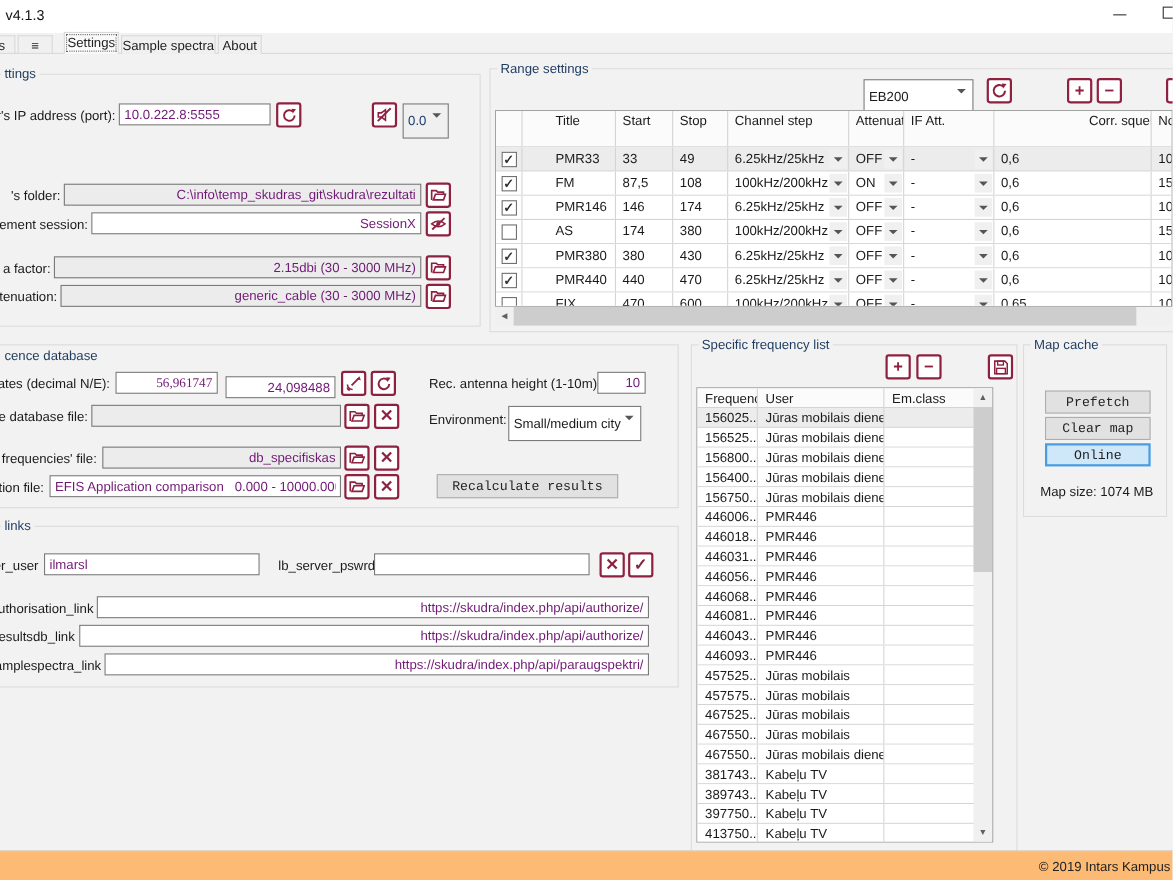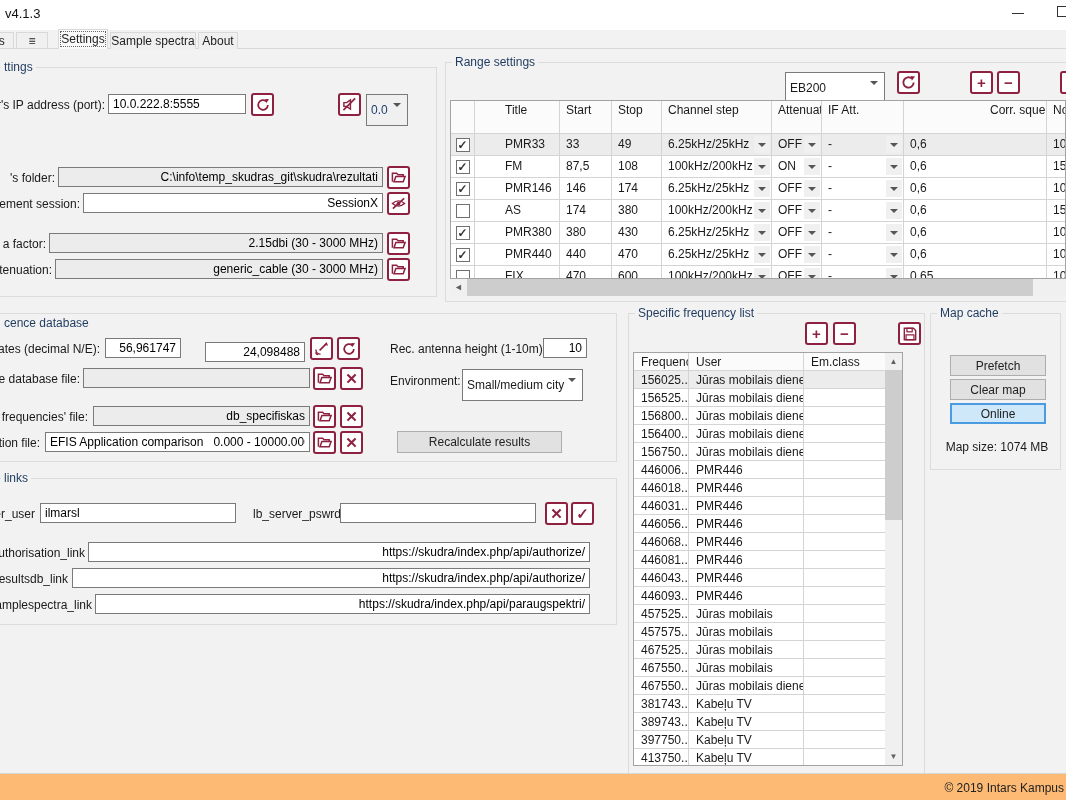--- a/index.html
+++ b/index.html
@@ -17,29 +17,29 @@
   .tab { position:absolute; top:32px; height:17px; background:#f0f0f0; border:1px solid #d9d9d9; border-bottom:none; text-align:center; line-height:16px; font-size:12px; color:#222; }
   .tab.active { top:29px; height:20px; background:#fafafa; z-index:3; outline:1px dotted #666; outline-offset:-3px; line-height:19px; }
 
   
   .group { position:absolute; border:1px solid #dcdcdc; }
   .group-label { position:absolute; top:-8px; background:#f2f2f2; padding:0 3px; color:#1e3a5f; font-size:12px; white-space:nowrap; }
 
   
   .lbl { position:absolute; white-space:nowrap; color:#1a1a1a; }
   .lbl.r { text-align:right; }
-  .tb { position:absolute; height:20px; border:1px solid #7a7a7a; background:#fff; font-family:"Liberation Sans",sans-serif; font-size:12px; color:#000000; padding:0 4px; }
+  .tb { position:absolute; height:20px; border:1px solid #7a7a7a; background:#fff; font-family:"Liberation Sans",sans-serif; font-size:12px; color:#701a75; padding:0 4px; }
   .tb.ro { background:#ececec; }
   .tb.right { text-align:right; }
   .iconbtn { position:absolute; width:23px; height:23px; background:#fff; border:2px solid #8e2040; border-radius:3px; color:#8e2040; display:flex; align-items:center; justify-content:center; font-weight:bold; }
   .iconbtn svg { display:block; }
   .iconbtn.glyph { font-size:15px; line-height:1; }
   .combo { position:absolute; height:32px; border:1px solid #7a7a7a; background:#fff; display:flex; align-items:center; padding-left:4px; font-size:12px;text-align:center; }
   .combo .chev { position:absolute; right:6px; top:8px; width:0; height:0; border-left:4px solid transparent; border-right:4px solid transparent; border-top:4px solid #555; }
-  .pushbtn { position:absolute; background:#e1e1e1; border:1px solid #adadad; text-align:center; font-size:12px; color:#222; display:flex; align-items:center; justify-content:center; }
+  .pushbtn { position:absolute; background:#e1e1e1; border:1px solid #adadad; text-align:center; font-size:12px; color:#222; display:flex; align-items:center; justify-content:center;font-family:Liberation Mono, monospace; }
   .pushbtn.online { background:#cfe8f9; border:2px solid #4a9be0; }
 
   
   .rt-wrap { position:absolute; left:450px; top:100px; width:616px; height:179px; overflow:hidden; border:1px solid #a3a3a3; background:#fff; }
   .rt-head { display:flex; height:33px; background:#fbfbfb; border-bottom:1px solid #d4d4d4; }
   .rt-row { display:flex; height:22px; background:#fff; border-bottom:1px solid #d4d4d4; }
   .rt-row.selected { background:#ececec; }
   .cell { border-right:1px solid #d4d4d4; overflow:hidden; white-space:nowrap; padding:3px 0 0 6px; position:relative; flex:none; }
   .rt-head .cell { padding-top:3px; line-height:13px; }
   .c-check { width:24px; padding:0; }
@@ -157,21 +157,21 @@
         <path d="M1.5 12.5 V3.5 H6 L7.5 5 H13 V7" fill="none" stroke="#8e2040" stroke-width="1.6"></path>
         <path d="M3.2 12.5 L5.2 7 H15 L13 12.5 Z" fill="none" stroke="#8e2040" stroke-width="1.6"></path>
       </svg>
     </span>
 </div>
 
 <div class="group" style="left:-20px; top:313px; width:637px; height:149px;">
   <span class="group-label" style="left:20px;margin-top:10px;">cence database</span>
 </div>
 <div class="lbl r" style="left:-60px; top:342px; width:160px;">nates (decimal N/E):</div>
-<input class="tb right" style="left: 105px; top: 338px; width: 76px;" readonly="" value="56,961747">
+<input class="tb right" style="left: 105px; top: 338px; width: 93px; font-family: Liberation Serif, serif;" readonly="" value="56,961747">
 <input class="tb right" style="left: 205px; top: 342px; width: 100px; padding-left: 16px;" readonly="" value="24,098488">
 <div class="iconbtn" style="left:310px; top:337px;">
   <span>
       <svg width="15" height="15" viewBox="0 0 16 16">
         <line x1="13" y1="3" x2="6" y2="10" stroke="#8e2040" stroke-width="1.8"></line>
         <polygon points="13.5,1 15,5 11,4" fill="#8e2040"></polygon>
         <path d="M2 9 a5 5 0 0 0 5 5" fill="none" stroke="#8e2040" stroke-width="1.5"></path>
         <path d="M2 12 a2.5 2.5 0 0 0 2.5 2.5" fill="none" stroke="#8e2040" stroke-width="1.5"></path>
       </svg>
     </span>

